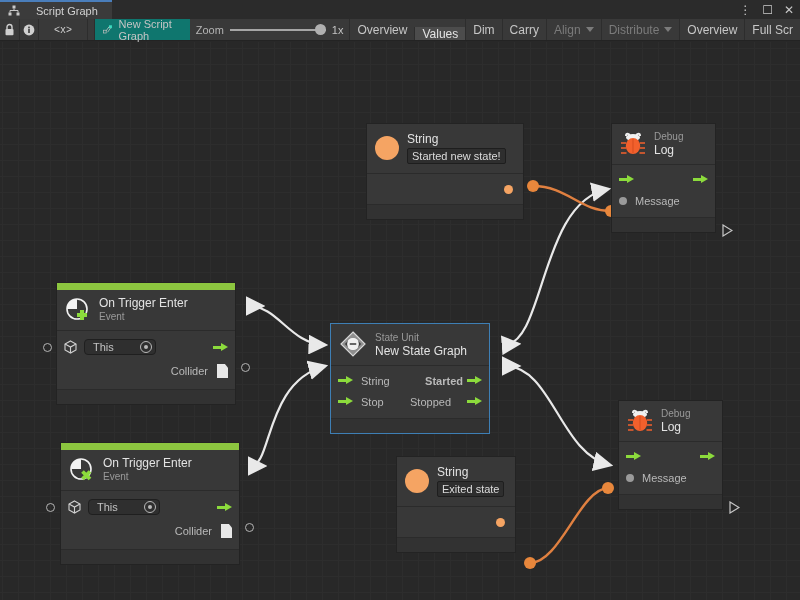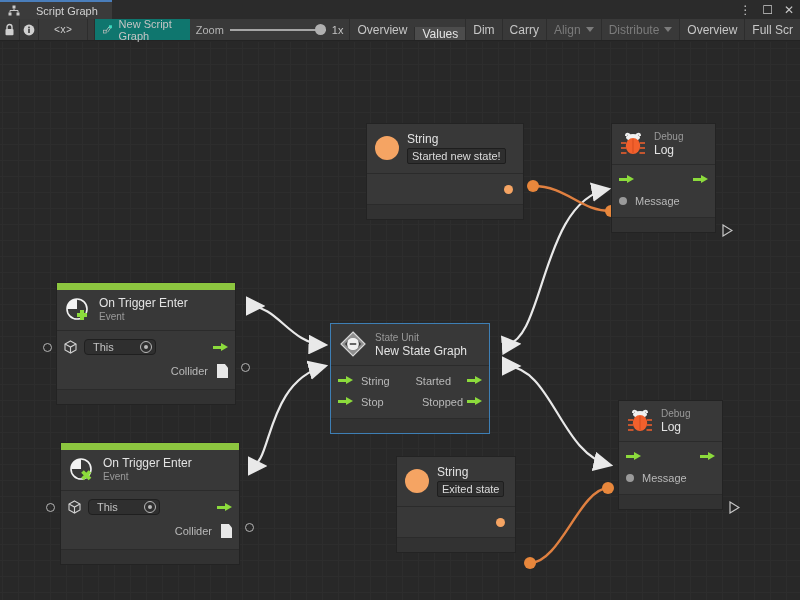--- a/index.html
+++ b/index.html
@@ -485,31 +485,31 @@
           <span class="ttl-sub">State Unit</span>
           <span class="ttl-main">New  State  Graph</span>
         </div>
       </div>
       <div class="body">
         <div class="row split">
           <span style="display:flex;align-items:center;gap:8px;">
             <span class="arrow-green"></span>
             <span class="port-label">String</span>
           </span>
-          <span style="display:flex;align-items:center;gap:16px;">
+          <span style="display:flex;align-items:center;gap:4px;font-weight:bold;">
             <span class="port-label">Started</span>
             <span class="arrow-green"></span>
           </span>
         </div>
         <div class="row split">
           <span style="display:flex;align-items:center;gap:8px;">
             <span class="arrow-green"></span>
             <span class="port-label">Stop</span>
           </span>
-          <span style="display:flex;align-items:center;gap:4px;">
+          <span style="display:flex;align-items:center;gap:16px;">
             <span class="port-label">Stopped</span>
             <span class="arrow-green"></span>
           </span>
         </div>
       </div>
       <div class="foot"></div>
     </div>
 
     <div class="node" style="left:60px; top:400px; width:180px;">
       <div class="accent"></div>

